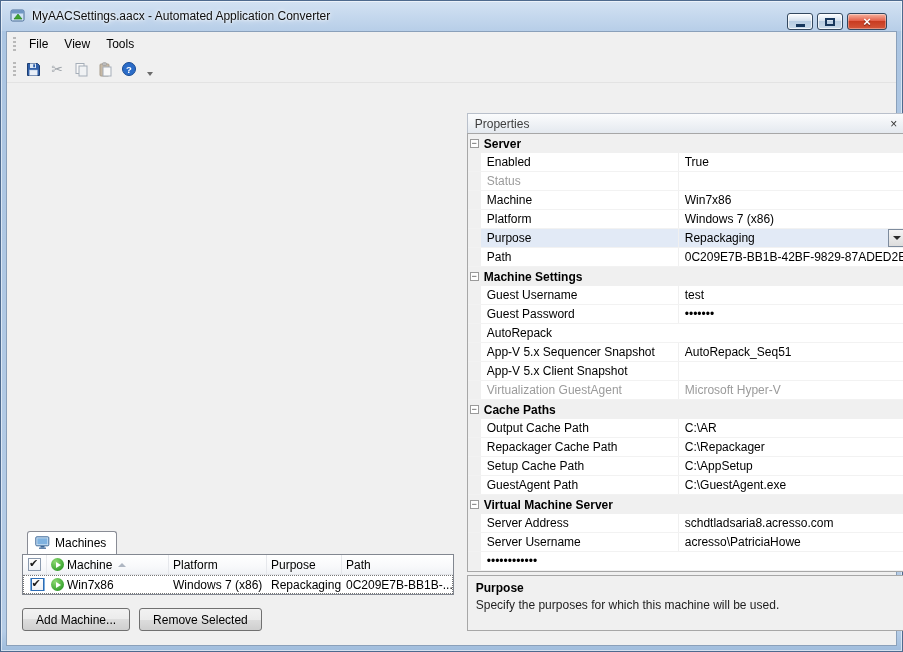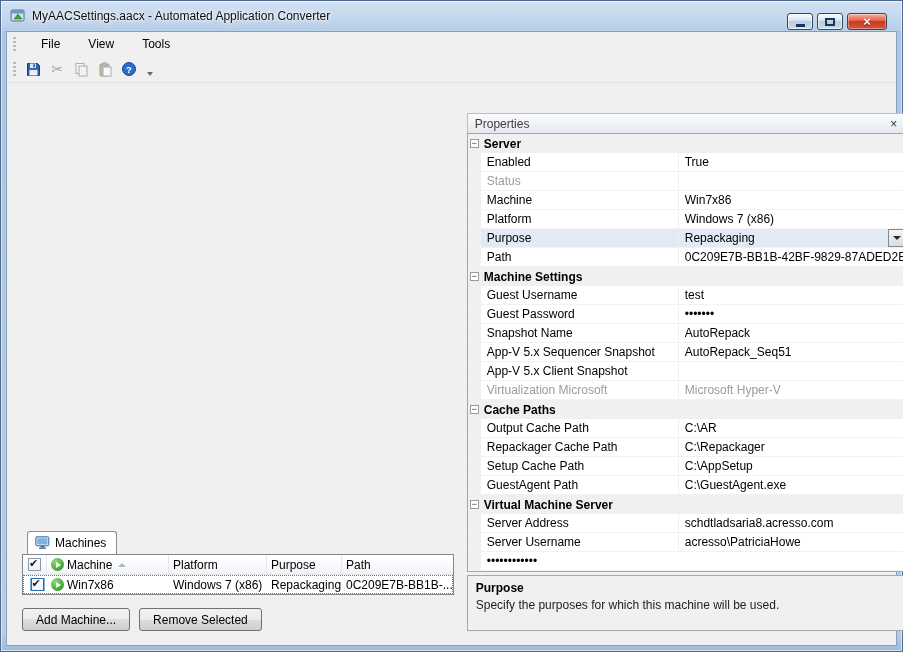--- a/index.html
+++ b/index.html
@@ -15,21 +15,21 @@
   .win-btn { width:26px; height:17px; border:1px solid #33485f; border-radius:3px; background:linear-gradient(#fdfeff,#d6e2ef 45%,#b6cbe0 46%,#cadbeb); display:flex; align-items:center; justify-content:center; box-shadow:inset 0 0 0 1px rgba(255,255,255,.7); cursor:default; }
   .win-btn.close { width:40px; background:linear-gradient(#f6b3a0,#e4604a 45%,#c83a1f 46%,#d4563a); box-shadow:inset 0 0 0 1px rgba(255,255,255,.35); }
   .ic-min { width:9px; height:3px; background:#173podía; background:#17375c; margin-top:7px; }
   .ic-max { width:10px; height:8px; border:2px solid #17375c; background:transparent; }
   .ic-close { color:#fff; font-weight:bold; font-size:13px; line-height:13px; text-shadow:0 1px 1px #6e1b0b; }
 
   
   .client { height:calc(100% - 30px); background:#f0f0f0; border:1px solid #8aa0ba; display:flex; flex-direction:column; }
   .menubar { height:24px; display:flex; align-items:center; padding-left:4px; }
   .gripper { width:3px; height:15px; margin:0 5px 0 2px; background:repeating-linear-gradient(180deg,#b9b9b9 0 2px,transparent 2px 4px); }
-  .menu-item { padding:3px 8px;margin-left:12px; }
+  .menu-item { padding:3px 8px; }
   .toolbar { height:27px; display:flex; align-items:center; padding-left:4px; border-bottom:1px solid #e3e3e3; }
   .tool-btn { width:24px; height:23px; border:none; background:transparent; display:flex; align-items:center; justify-content:center; font-size:14px; }
   .tool-btn.dis { opacity:.55; filter:grayscale(.4); }
   .scissors { font-size:14px; color:#5b6b7d; }
   .tb-overflow { width:13px; height:22px; margin-left:2px; display:flex; flex-direction:column; align-items:center; justify-content:flex-end; padding-bottom:4px; }
   .tb-overflow .tri { width:0; height:0; border-left:3px solid transparent; border-right:3px solid transparent; border-top:4px solid #6b6b6b; }
 
   .content { flex:1; display:flex; align-items:flex-end; padding:4px 9px 14px 15px; gap:13px; }
 
   
@@ -248,36 +248,35 @@
               <span class="plabel">Guest Username</span>
               <span class="pvalue">test</span>
             </div>
             <div class="prop-row">
               <span class="gut"></span>
               <span class="plabel">Guest Password</span>
               <span class="pvalue">•••••••</span>
             </div>
             <div class="prop-row">
               <span class="gut"></span>
-              <span class="plabel">Snapshot Name</span>
               <span class="pvalue">AutoRepack</span>
             </div>
             <div class="prop-row">
               <span class="gut"></span>
               <span class="plabel">App-V 5.x Sequencer Snapshot</span>
               <span class="pvalue">AutoRepack_Seq51</span>
             </div>
             <div class="prop-row">
               <span class="gut"></span>
               <span class="plabel">App-V 5.x Client Snapshot</span>
               <span class="pvalue"></span>
             </div>
             <div class="prop-row dis">
               <span class="gut"></span>
-              <span class="plabel">Virtualization Microsoft</span>
+              <span class="plabel">Virtualization GuestAgent</span>
               <span class="pvalue">Microsoft Hyper-V</span>
             </div>
             <div class="cat-row">
               <span class="collapse">−</span>
               <span class="cat-name">Cache Paths</span>
             </div>
             <div class="prop-row">
               <span class="gut"></span>
               <span class="plabel">Output Cache Path</span>
               <span class="pvalue">C:\AR</span>

